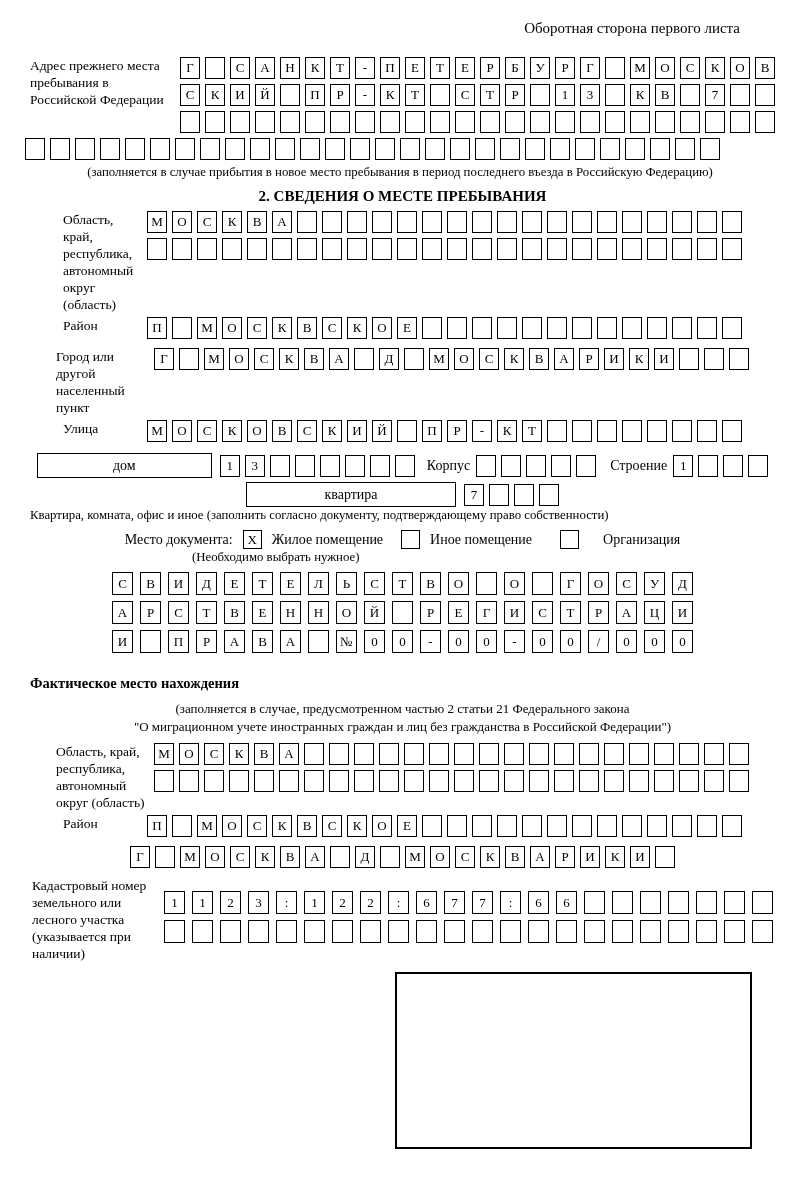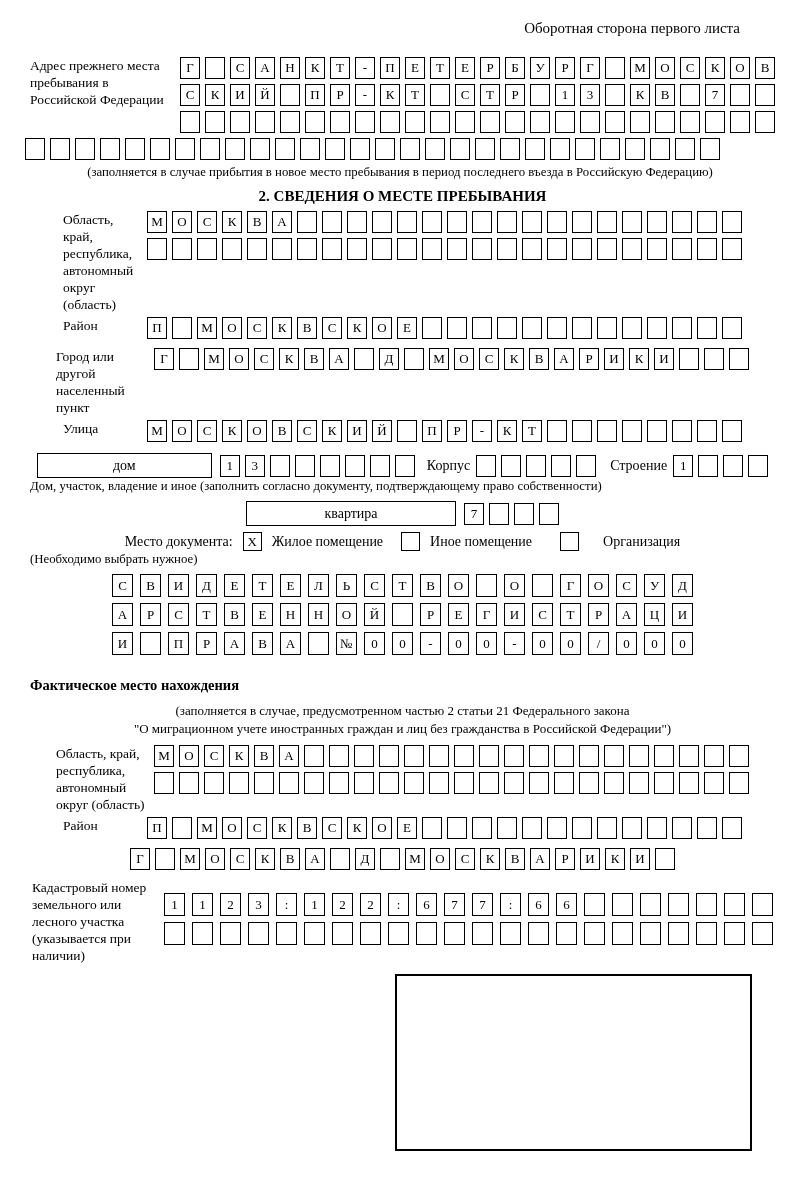--- a/index.html
+++ b/index.html
@@ -318,42 +318,42 @@
         <div class="cell"></div>
       </div>
     <span class="lab14" style="margin:0 6px 0 14px">Строение</span>
     <div class="cells" style="margin-bottom:0">
         <div class="cell">1</div>
         <div class="cell"></div>
         <div class="cell"></div>
         <div class="cell"></div>
       </div>
   </div>
-  <div class="caption">Дом, участок, владение и иное (заполнить согласно документу, подтверждающему право собственности)</div>
 
   <div class="frow frow--center">
     <div class="wide-box" style="width:210px">квартира</div>
     <div class="cells ml8" style="margin-bottom:0">
         <div class="cell">7</div>
         <div class="cell"></div>
         <div class="cell"></div>
         <div class="cell"></div>
       </div>
   </div>
+  <div class="caption">Квартира, комната, офис и иное (заполнить согласно документу, подтверждающему право собственности)</div>
 
   <div class="frow frow--center" style="margin-top:6px">
     <span class="lab14 mr10">Место документа:</span>
     <span class="checkbox mr10">X</span>
     <span class="lab14 mr18">Жилое помещение</span>
     <span class="checkbox mr10"></span>
     <span class="lab14" style="margin-right:28px">Иное помещение</span>
     <span class="checkbox" style="margin-right:24px"></span>
     <span class="lab14">Организация</span>
   </div>
-  <div class="caption" style="">(Необходимо выбрать нужное)</div>
+  <div class="caption" style="margin-left:162px">(Необходимо выбрать нужное)</div>
 
   <div class="frow" style="margin-top:6px">
     <div>
       <div class="cells cells--wide">
           <div class="cell">С</div>
           <div class="cell">В</div>
           <div class="cell">И</div>
           <div class="cell">Д</div>
           <div class="cell">Е</div>
           <div class="cell">Т</div>

